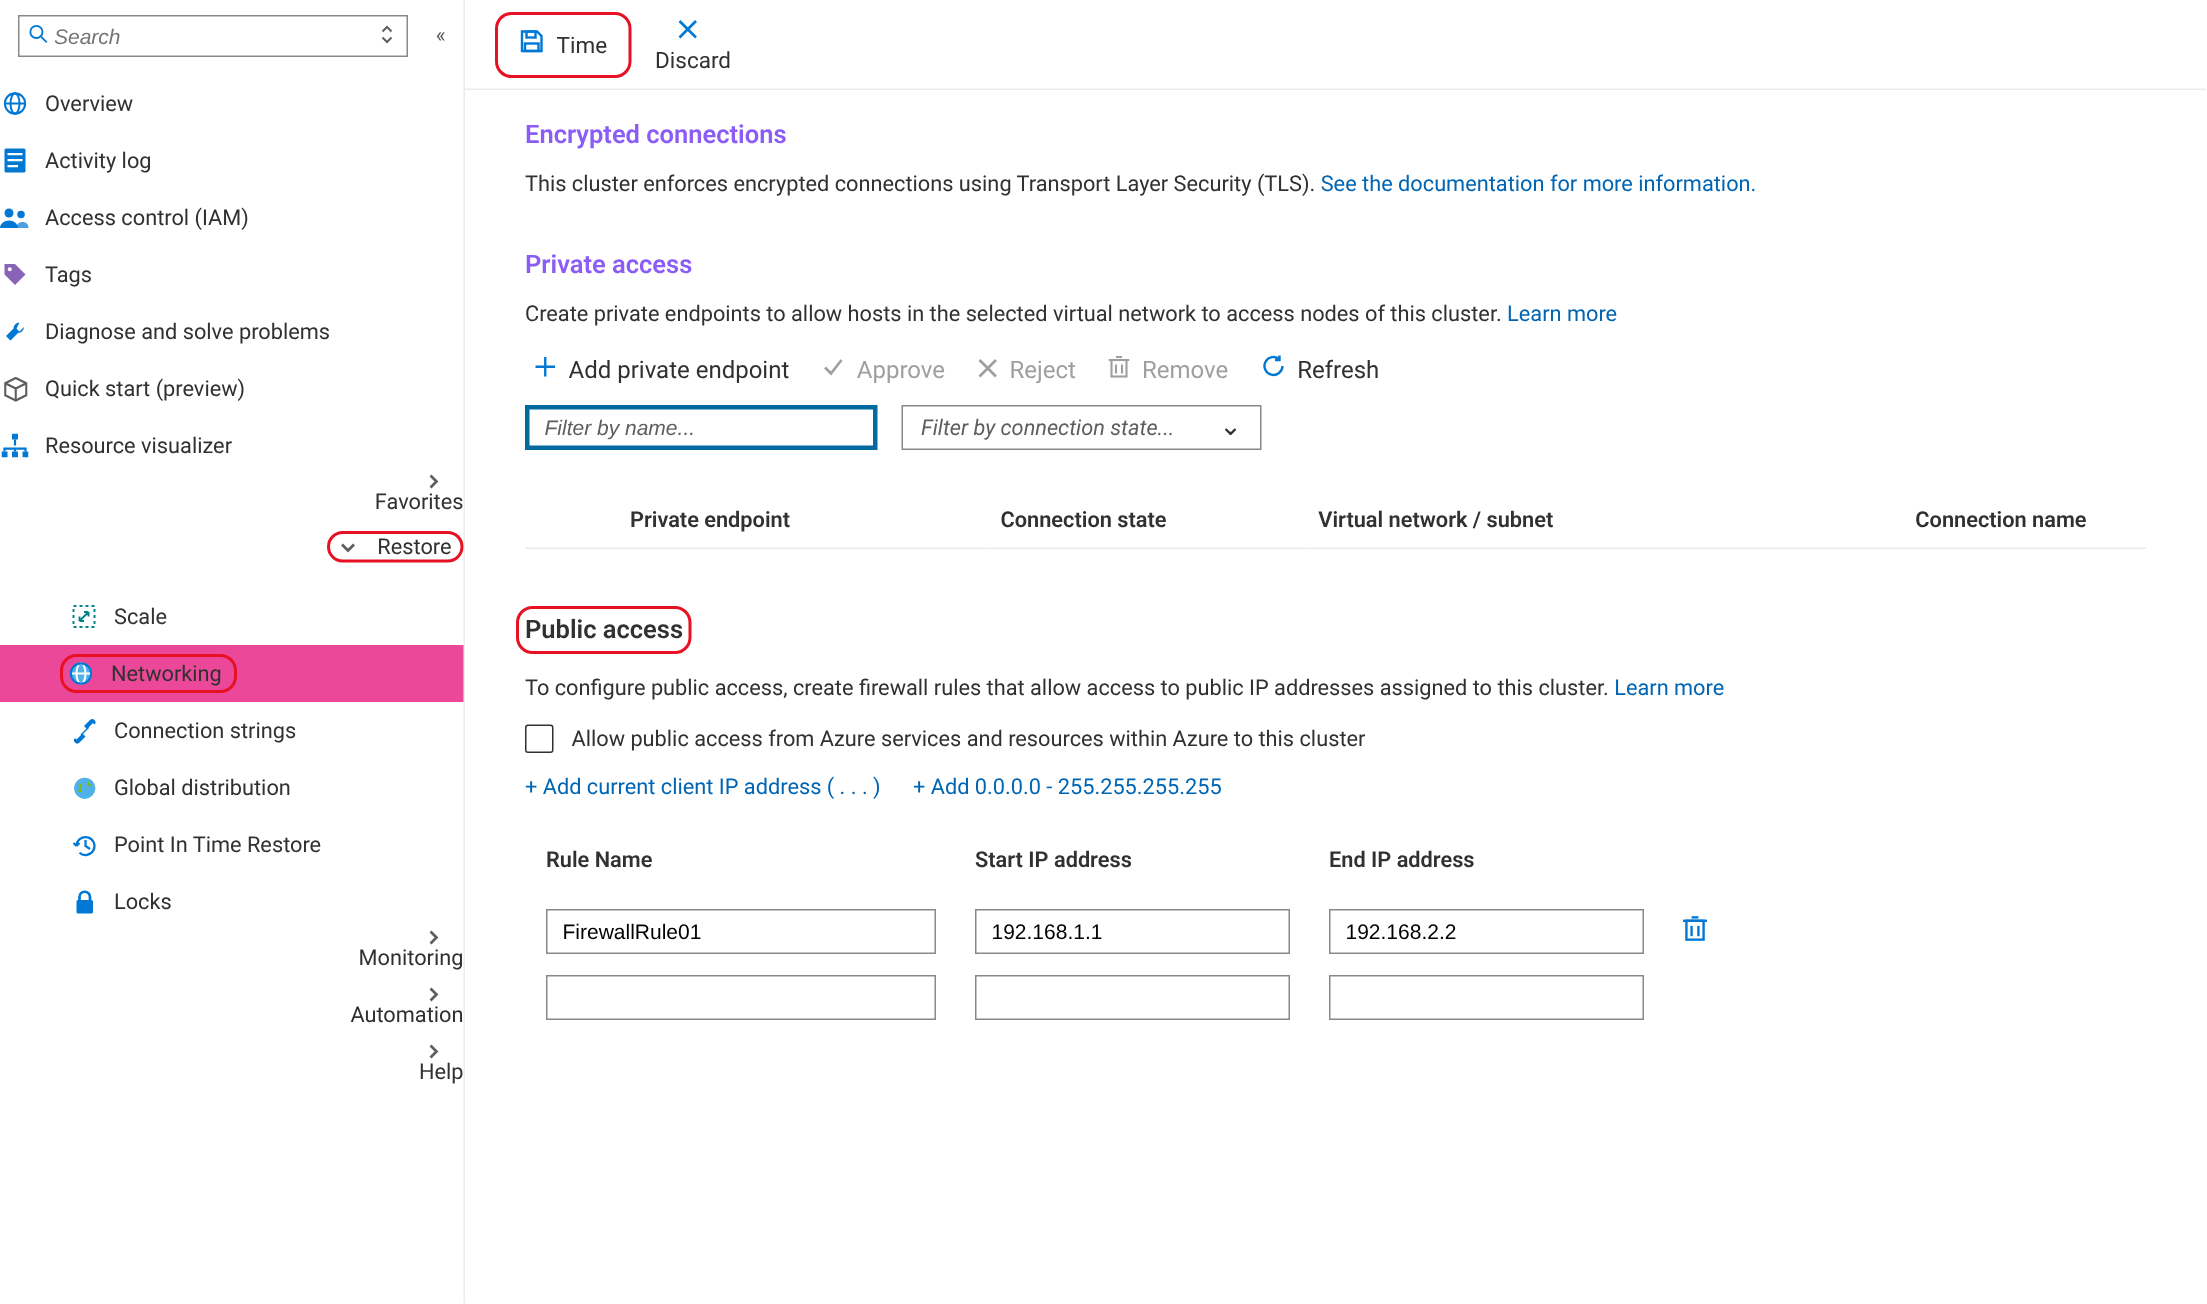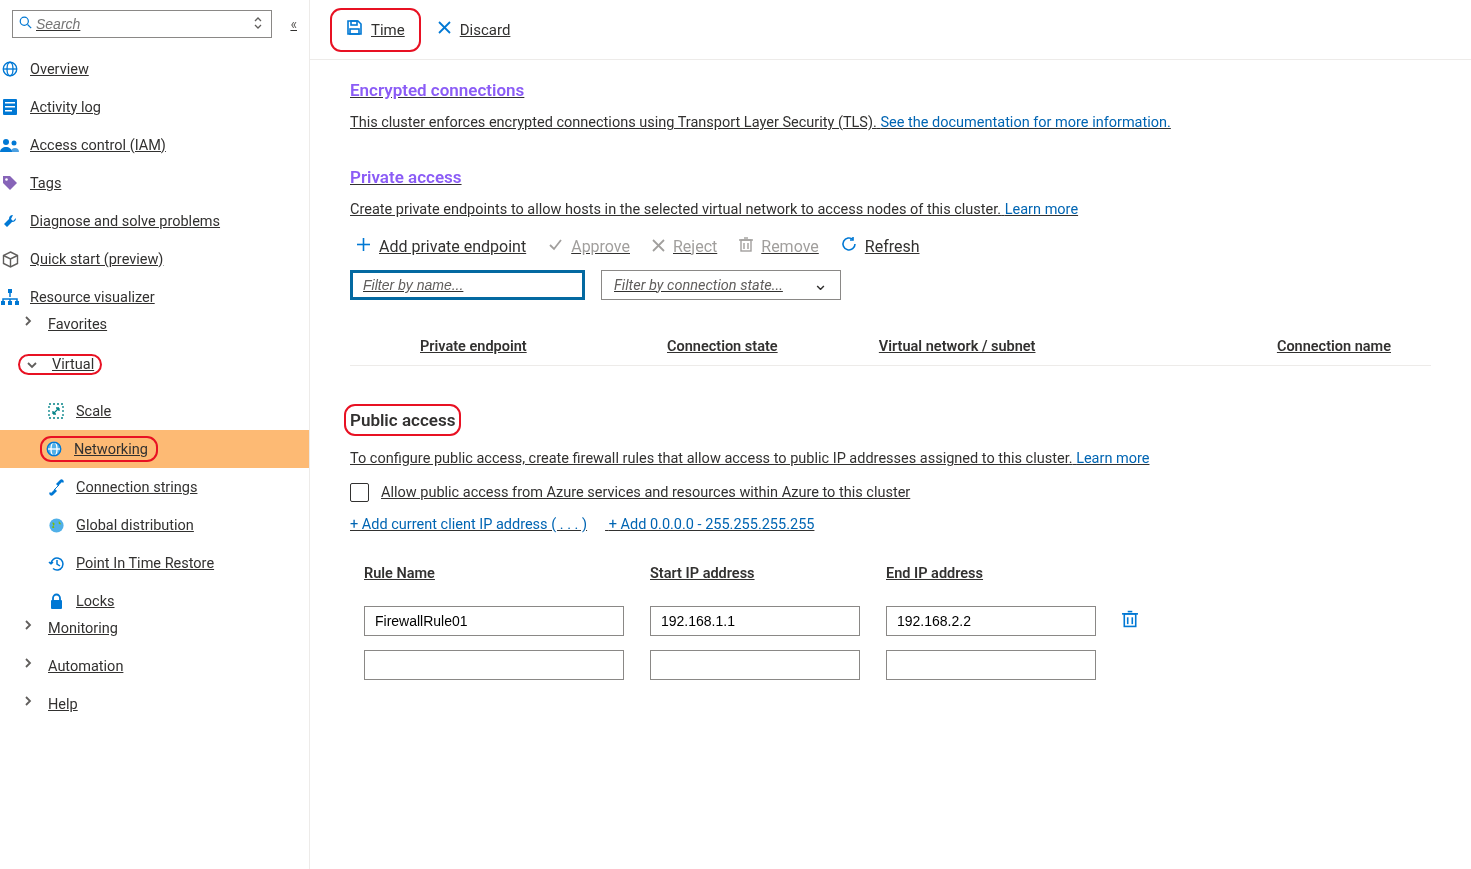--- a/index.html
+++ b/index.html
@@ -3,21 +3,21 @@
 <meta charset="utf-8">
 <style>
   * { box-sizing: border-box; }
   body {
     margin: 0;
     font-family: "Segoe UI", -apple-system, BlinkMacSystemFont, Roboto, sans-serif;
     font-size: 14px;
     color: #323130;
     background: #ffffff;
   }
-  .app { display: flex; height: 869px; width: 1471px; text-decoration: underline; }
+  .app { display: flex; height: 869px; width: 1471px; }
   .sidebar {
     width: 310px;
     border-right: 1px solid #edebe9;
     padding-top: 10px;
     flex-shrink: 0;
   }
   .search-wrap { padding: 0 12px 12px 12px; display: flex; align-items: center; }
   .search-box {
     flex: 1;
     display: flex;
@@ -40,30 +40,31 @@
   .updown { color: #605e5c; padding-left: 6px; padding-right: 2px; font-size: 12px; }
   .collapse-btn { margin-left: 18px; color: #605e5c; font-size: 14px; cursor: pointer; }
   .nav-item {
     display: flex;
     align-items: center;
     height: 38px;
     cursor: pointer;
     font-size: 14.5px;
     color: #323130;
   }
-  .nav-item.selected { background: #fdba74; }
+  .nav-item.selected { background: #ec4899; }
   .nav-item .icon { width: 20px; display: flex; justify-content: center; margin-right: 10px; font-size: 16px; }
   .nav-sub .nav-item { padding-left: 46px; }
   .nav-group-header {
     display: flex;
-    align-items: flex-start;
+    align-items: flex-end;
     height: 38px;
     padding-left: 18px;
     cursor: pointer;
     font-size: 14.5px;
+    flex-direction: column;
   }
   .nav-group-header .chev { width: 20px; display: flex; justify-content: center; margin-right: 10px; color: #605e5c; }
   .highlight-box {
     border: 2.5px solid #e81123;
     border-radius: 11px;
     display: inline-flex;
     align-items: center;
   }
   .main {
     flex: 1;
@@ -303,21 +304,21 @@
       <span>Favorites</span>
     </div>
 
     <div class="nav-group-header" style="position:relative;">
       <span style="display:inline-flex;align-items:center;" class="highlight-box">
         <span class="chev" style="margin-left:2px;">
           <svg width="10" height="10" viewBox="0 0 10 10" fill="none" stroke="#605e5c" stroke-width="1.8">
               <polyline points="1,3 5,7 9,3"></polyline>
             </svg>
         </span>
-        <span style="padding-right:6px;">Virtual</span>
+        <span style="padding-right:6px;">Restore</span>
       </span>
     </div>
 
     <div class="nav-sub">
       <div class="nav-item">
         <span class="icon c-teal">
           <svg width="16" height="16" viewBox="0 0 16 16" fill="none" stroke="#038387" stroke-width="1.3">
               <rect x="1" y="1" width="14" height="14" stroke-dasharray="2 2"></rect>
               <path d="M5 11l6-6M11 5h-3M11 5v3M5 11h3M5 11v-3"></path>
             </svg>
@@ -416,21 +417,21 @@
           <span class="ticon">
             <svg width="17" height="17" viewBox="0 0 17 17" fill="none" stroke="#0078d4" stroke-width="1.6">
                 <path d="M2 2h10l3 3v10H2z"></path>
                 <rect x="5" y="2" width="6" height="4"></rect>
                 <rect x="4" y="10" width="9" height="5"></rect>
               </svg>
           </span>
           <span>Time</span>
         </div>
       </span>
-      <div class="toolbar-btn" style="margin-left:4px;">
+      <div class="toolbar-btn" style="margin-left:4px;flex-direction:column;">
         <span class="ticon">
           <svg width="15" height="15" viewBox="0 0 15 15" fill="none" stroke="#0078d4" stroke-width="1.8">
               <line x1="2" y1="2" x2="13" y2="13"></line>
               <line x1="13" y1="2" x2="2" y2="13"></line>
             </svg>
         </span>
         <span>Discard</span>
       </div>
     </div>
 

